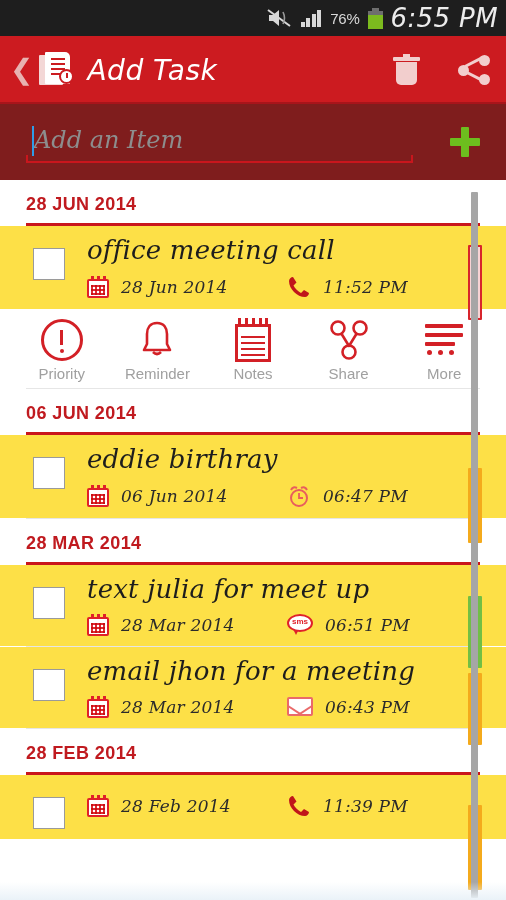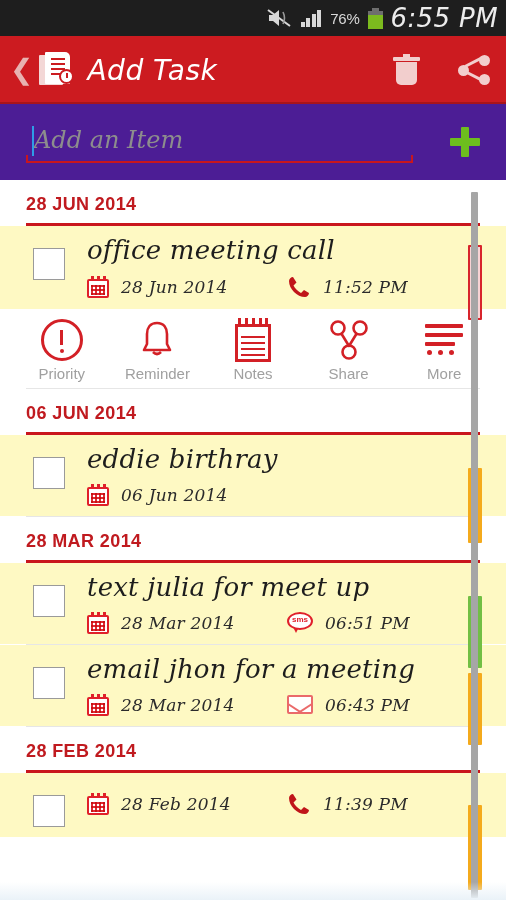--- a/index.html
+++ b/index.html
@@ -75,21 +75,21 @@
   .ic-share .dot{ position:absolute; width:11px; height:11px; border-radius:50%; background:#f2cecd; }
   .ic-share .d1{ left:0; top:10px; }
   .ic-share .d2{ right:0; top:0; }
   .ic-share .d3{ right:0; bottom:0; }
   .ic-share .ln{ position:absolute; height:3px; background:#f2cecd; left:7px; width:20px; }
   .ic-share .l1{ top:10px; transform-origin:left center; transform:rotate(-27deg); }
   .ic-share .l2{ top:15px; transform-origin:left center; transform:rotate(27deg); }
 
   
   .addrow{
-    height:76px; display:flex; align-items:center; padding:0 18px 0 26px; background:#4c1d95;gap:11px;
+    height:76px; display:flex; align-items:center; padding:0 18px 0 26px; background:#7f1d1d;gap:11px;
   }
   .add-input-wrap{ flex:1; position:relative; height:46px; display:flex; align-items:center; }
   .add-input{
     width:100%; border:0; outline:none; background:transparent;
     font-size:24px; font-style:italic; color:#8d8d8d;
     font-family:"DejaVu Serif", serif; padding:0 6px 4px 8px;
   }
   .add-input::placeholder{ color:#8d8d8d; opacity:1; }
   .underline{ position:absolute; left:0; right:8px; bottom:2px; height:2px; background:#c9161d; }
   .underline::before,.underline::after{
@@ -104,21 +104,21 @@
   .plus-btn i:last-child{ left:19px; top:8px; width:8px; height:30px; }
 
   
   .list{ position:relative; width:506px; }
   .date-header{
     padding:14px 0 6px 26px; color:#c01a1f; font-size:18px; font-weight:bold;
     letter-spacing:0.4px; font-family:"Liberation Sans", sans-serif;
   }
   .date-rule{ height:3px; background:#c9161d; margin:2px 26px 0 26px; }
 
-  .task{ position:relative; display:flex; padding:10px 0 10px 0; background:#fef9c3; }
+  .task{ position:relative; display:flex; padding:10px 0 10px 0; background:#fde047; }
   .task-check{
     width:32px; height:32px; border:1px solid #9a9a9a; background:#fff;
     margin:12px 0 0 33px; flex:0 0 auto;
   }
   .task-body{ flex:1; padding-left:22px; padding-right:40px; }
   .task-title{
     font-size:26px; color:#1d1d1d; font-style:italic;
     font-family:"DejaVu Serif", serif; line-height:1.15; letter-spacing:0.2px;
   }
   .task-meta{ display:flex; align-items:center; margin-top:9px; }
@@ -374,20 +374,31 @@
         <span class="meta-date">
           <span class="ic-cal">
             <span class="tab t1"></span>
               <span class="tab t2"></span>
               <span class="tab t3"></span>
             <span class="frame"></span>
               <span class="grid"></span>
           </span>
           <span class="meta-text">06 Jun 2014</span>
         </span>
+        <span class="meta-time">
+          <span class="ic-alarm">
+            <svg width="24" height="24" viewBox="0 0 24 24">
+              <circle cx="12" cy="14" r="8" fill="none" stroke="#e85d5d" stroke-width="2"></circle>
+              <path d="M4 6 q2-4 6-2" fill="none" stroke="#e85d5d" stroke-width="2"></path>
+              <path d="M20 6 q-2-4-6-2" fill="none" stroke="#e85d5d" stroke-width="2"></path>
+              <path d="M12 9 v5 h4" fill="none" stroke="#e85d5d" stroke-width="1.8"></path>
+            </svg>
+          </span>
+          <span class="meta-text">06:47 PM</span>
+        </span>
       </span>
     </span>
   </div>
   <div class="row-sep"></div>
 
   <div class="date-header">28 MAR 2014</div>
   <div class="date-rule"></div>
   <div class="task">
     <span class="task-check"></span>
     <span class="task-body">

